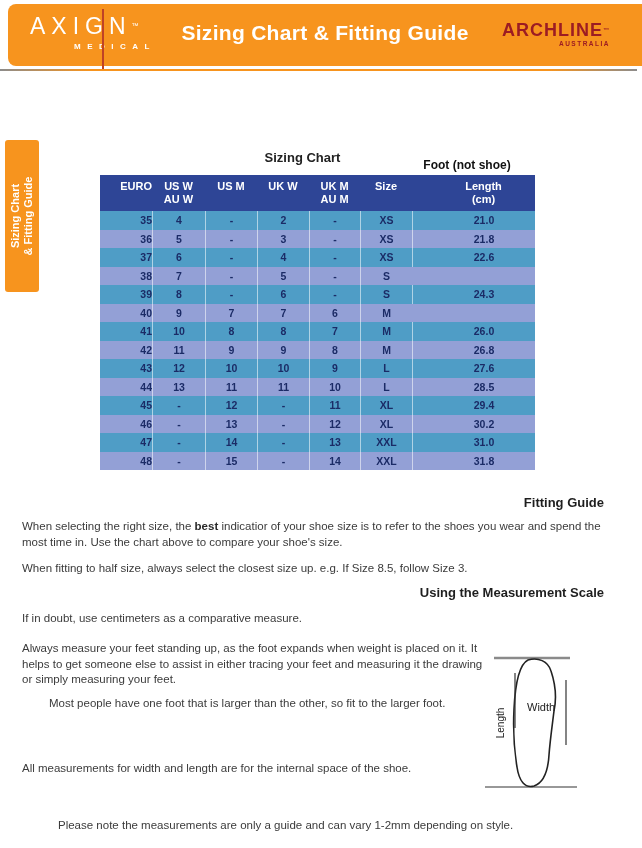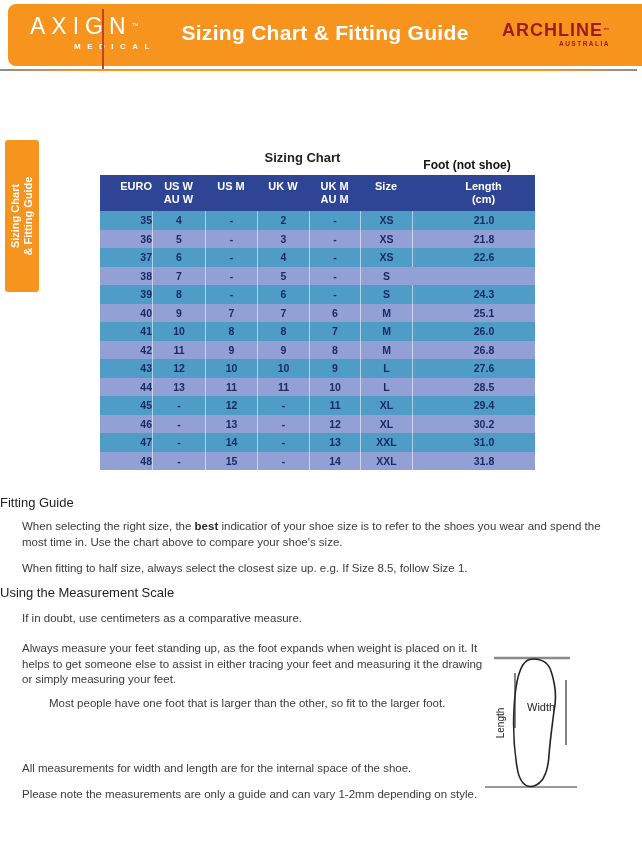--- a/index.html
+++ b/index.html
@@ -50,30 +50,30 @@
   .th{box-sizing:border-box;text-align:center;font-weight:bold;font-size:11px;line-height:13px;padding-top:5px;}
   .t-row{display:flex;height:18.5px;}
   .t-row:nth-child(odd){background:#4F9DC6;}
   .t-row:nth-child(even){background:#93A0D6;}
   .td{box-sizing:border-box;text-align:center;font-weight:bold;font-size:10.5px;
     line-height:18.5px;color:#1B2B66;border-left:1px solid rgba(255,255,255,.55);}
   .td:first-child{border-left:none;}
   .c1{width:52px;text-align:right;}.c2{width:53px;}.c3{width:52px;}.c4{width:52px;}.c5{width:51px;}.c6{width:52px;}
   .c7{width:123px;padding-left:20px;}
   
-  .h-center{position:absolute;left:0;width:604px;text-align:left;
-    font-size:13px;font-weight:normal;color:#1e1e1e;}
+  .h-center{position:absolute;left:0;width:604px;text-align:right;
+    font-size:13px;font-weight:bold;color:#1e1e1e;}
   .para{position:absolute;left:22px;font-size:11.5px;line-height:15.5px;color:#3b3b3b;}
   #p1{top:519px;width:600px;}
   #p2{top:561px;width:600px;}
   #p3{top:611px;width:600px;}
   #p4{top:641px;width:462px;}
   #p5{top:696px;width:600px;margin-left:27px;}
   #p6{top:761px;width:600px;}
-  #p7{top:787px;width:540px;}
+  #p7{top:818px;width:540px;margin-left:36px;}
   #h-fitting{top:495px;}
   #h-measure{top:585px;}
   .bold{font-weight:bold;color:#2b2b2b;}
   
   .foot-svg{position:absolute;left:480px;top:645px;}
 </style>
 </head>
 <body>
 
 <div class="banner">
@@ -176,21 +176,20 @@
         <div class="td c6">S</div>
         <div class="td c7">24.3</div>
       </div>
       <div class="t-row">
         <div class="td c1">40</div>
         <div class="td c2">9</div>
         <div class="td c3">7</div>
         <div class="td c4">7</div>
         <div class="td c5">6</div>
         <div class="td c6">M</div>
-        <div class="td c7">25.1</div>
       </div>
       <div class="t-row">
         <div class="td c1">41</div>
         <div class="td c2">10</div>
         <div class="td c3">8</div>
         <div class="td c4">8</div>
         <div class="td c5">7</div>
         <div class="td c6">M</div>
         <div class="td c7">26.0</div>
       </div>
@@ -257,21 +256,21 @@
         <div class="td c6">XXL</div>
         <div class="td c7">31.8</div>
       </div>
     </div>
 </div>
 
 <div class="h-center" id="h-fitting">Fitting Guide</div>
 
 <div class="para" id="p1"><span>When selecting the right size, the </span><span class="bold">best</span><span> indicatior of your shoe size is to refer to the shoes you wear and spend the most time in. Use the chart above to compare your shoe's size.</span></div>
 
-<div class="para" id="p2">When fitting to half size, always select the closest size up. e.g. If Size 8.5, follow Size 1.</div>
+<div class="para" id="p2">When fitting to half size, always select the closest size up. e.g. If Size 8.5, follow Size 3.</div>
 
 <div class="h-center" id="h-measure">Using the Measurement Scale</div>
 
 <div class="para" id="p3">If in doubt, use centimeters as a comparative measure.</div>
 <div class="para" id="p4">Always measure your feet standing up, as the foot expands when weight is placed on it. It helps to get someone else to assist in either tracing your feet and measuring it the drawing or simply measuring your feet.</div>
 <div class="para" id="p5">Most people have one foot that is larger than the other, so fit to the larger foot.</div>
 <div class="para" id="p6">All measurements for width and length are for the internal space of the shoe.</div>
 <div class="para" id="p7">Please note the measurements are only a guide and can vary 1-2mm depending on style.</div>
 
 <svg class="foot-svg" width="160" height="160" viewBox="0 0 160 160">

